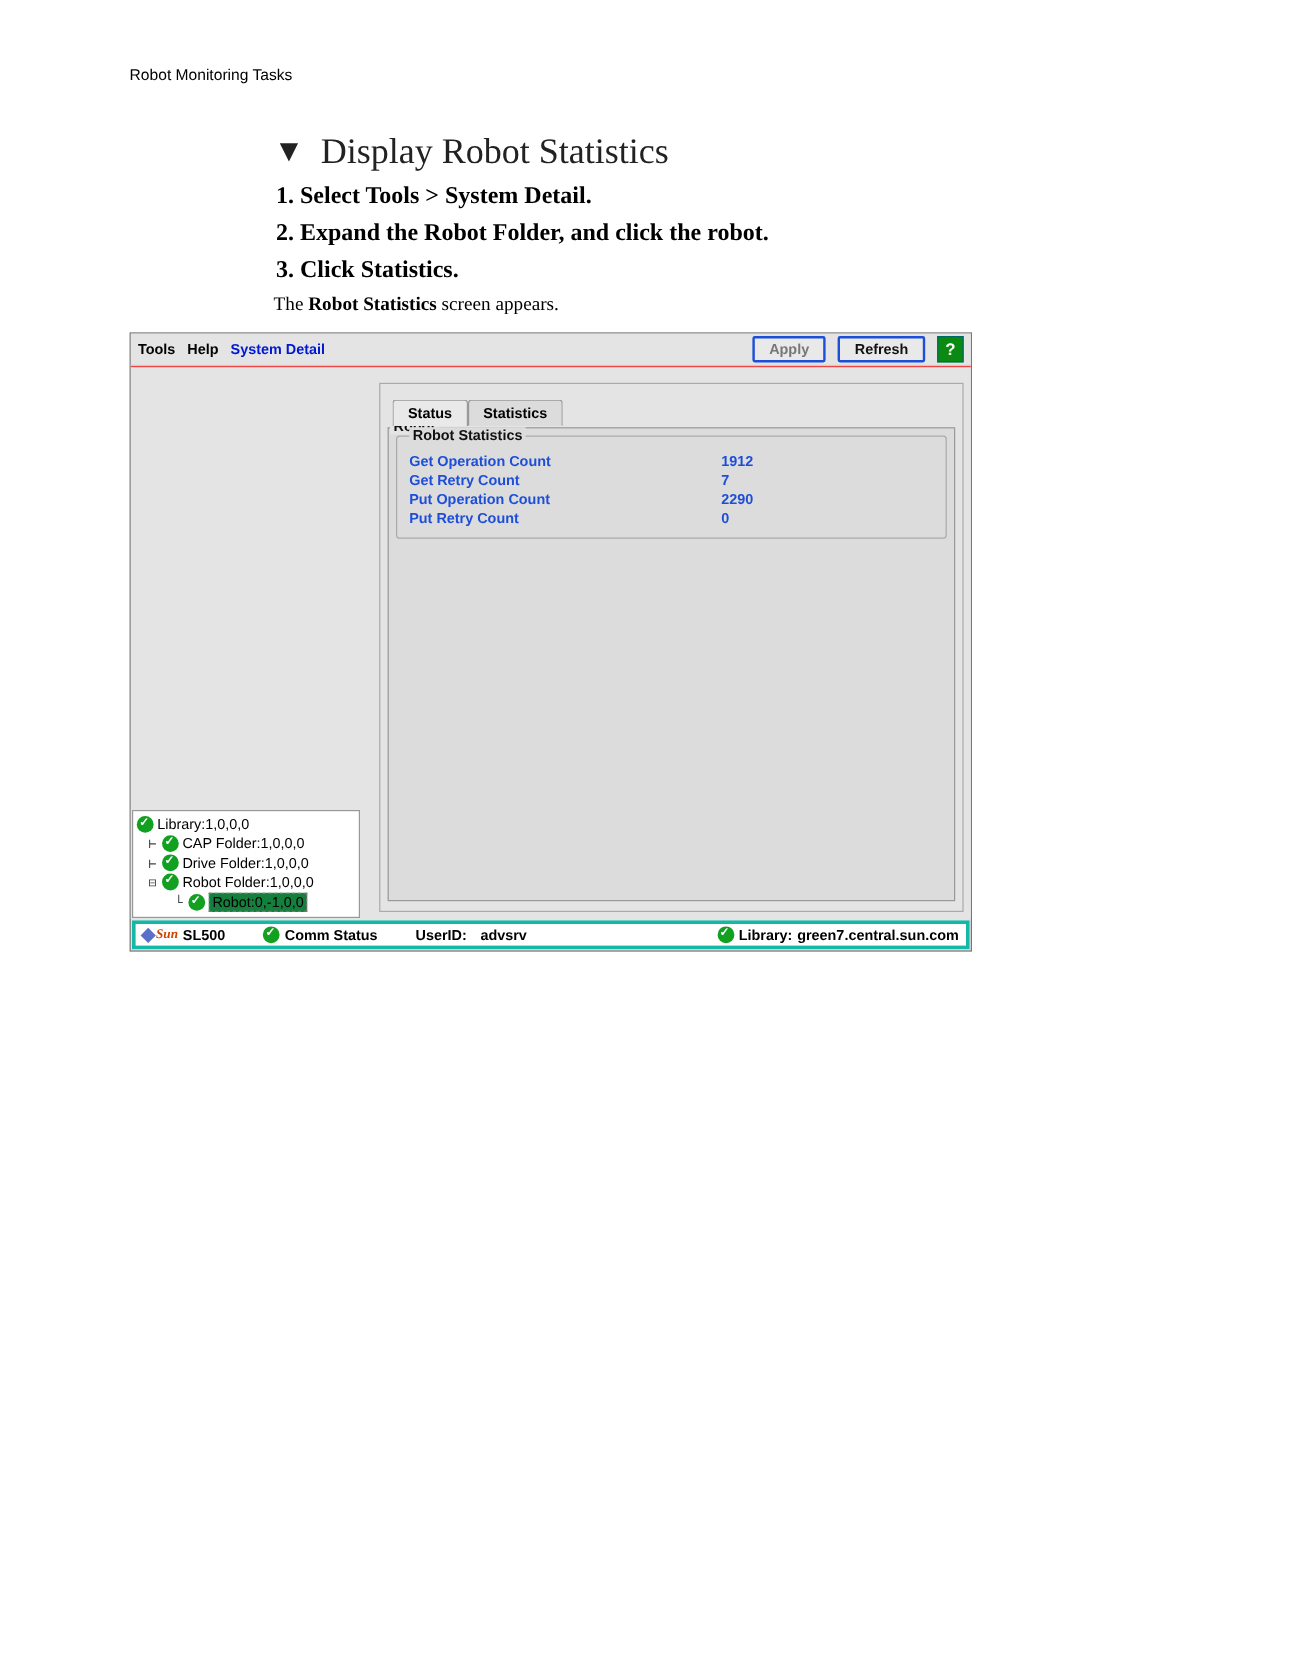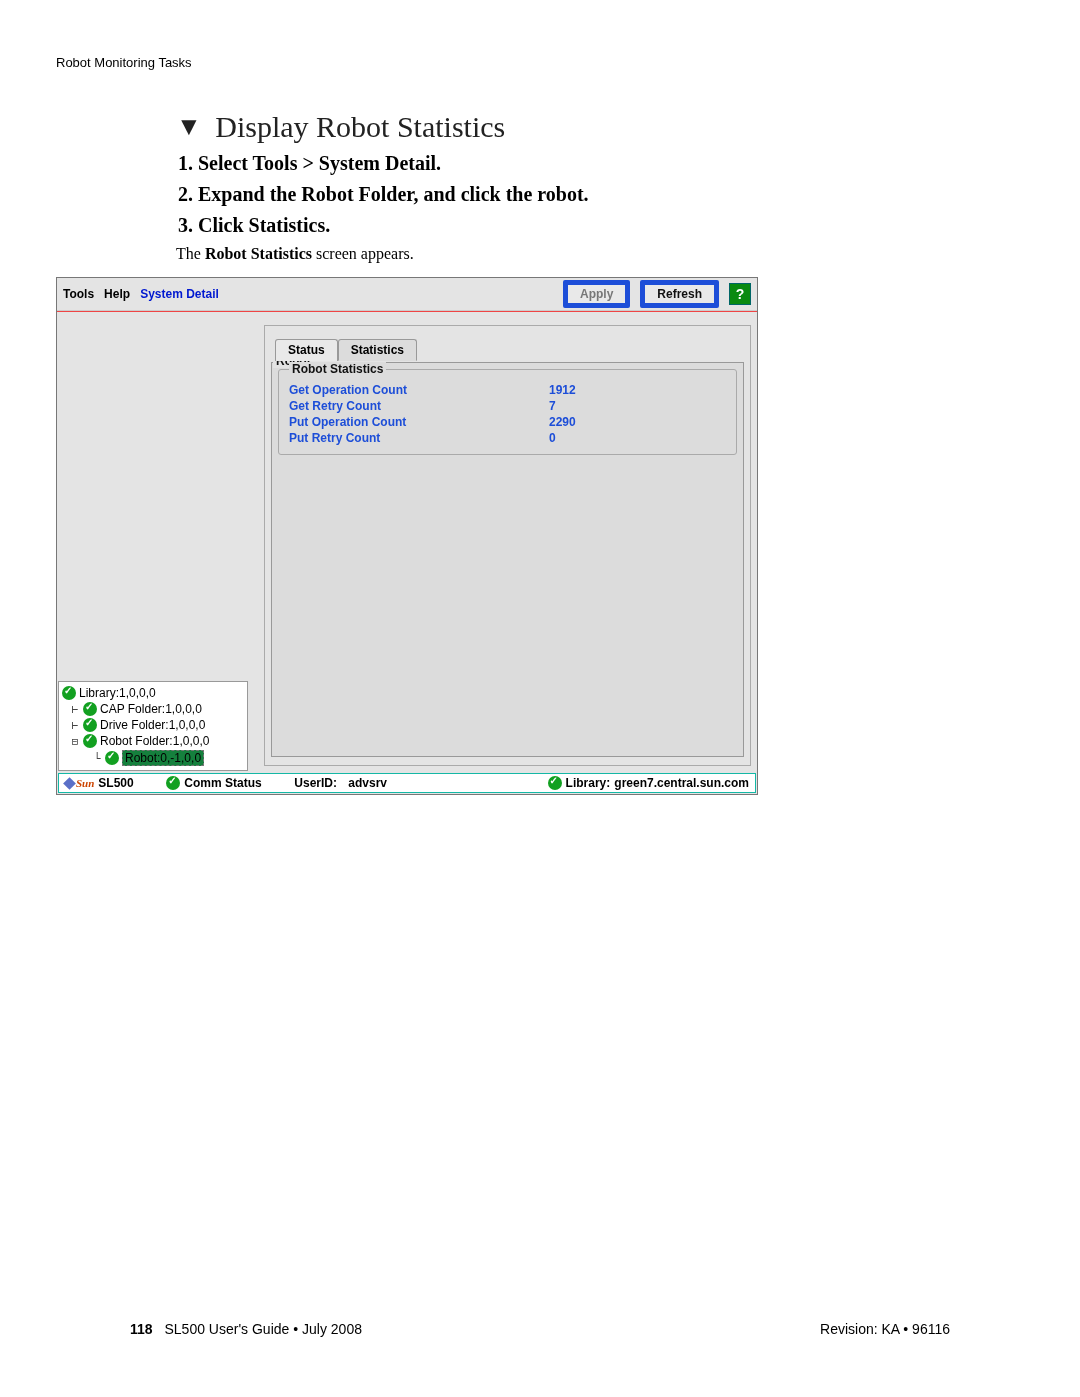--- a/index.html
+++ b/index.html
@@ -5,21 +5,21 @@
   body {
     margin: 0;
     background: #fff;
     font-family: Georgia, "Times New Roman", serif;
     color: #000;
     width: 1080px;
     height: 1397px;
     position: relative;
   }
   .page {
-    padding: 55px 130px 40px 56px;
+    padding: 55px 130px 40px 108px;
     box-sizing: border-box;
     height: 100%;
     position: relative;
   }
   .run-head {
     font-family: Arial, Helvetica, sans-serif;
     font-size: 13px;
     color: #000;
     margin-bottom: 40px;
   }
@@ -72,21 +72,21 @@
     background: #e4e4e4;
     font-size: 12px;
     font-weight: bold;
     border-bottom: 1px solid #ccc;
     gap: 10px;
   }
   .menubar .sysdetail { color: #0018d0; }
   .menubar .spacer { flex: 1; }
   .btn {
     background: #e9e9e9;
-    border: 5px solid #1d4ed8;
+    border: 2px solid #1d4ed8;
     border-radius: 2px;
     font-family: Arial, Helvetica, sans-serif;
     font-size: 12px;
     font-weight: bold;
     padding: 2px 12px;
     color: #777;
   }
   .btn.enabled { color: #111; }
   .helpbox {
     background: #0a8a10;
@@ -231,21 +231,21 @@
     color: #1d4ed8;
     padding: 1px 0;
   }
   .statlabel { width: 260px; }
   .statval { }
 
   .statusbar {
     display: flex;
     align-items: center;
     background: #fff;
-    border: 1px solid #14b8a6;
+    border: 3px solid #14b8a6;
     margin: 1px;
     padding: 2px 6px;
     font-size: 12px;
     font-weight: bold;
     gap: 8px;
   }
   .sunlogo {
     font-family: Georgia, serif;
     font-style: italic;
     color: #c40;
@@ -388,20 +388,13 @@
       </span>
       <span class="segflex"></span>
       <span class="seg">
         <span class="check"></span>
         <span>Library:</span>
           <span>green7.central.sun.com</span>
       </span>
     </div>
   </div>
 
-  <div class="pagefoot">
-    <div>
-      <span class="pn">118</span>
-      <span>SL500 User's Guide • July 2008</span>
-    </div>
-    <div>Revision: KA • 96116</div>
-  </div>
 </div>
 
 </body></html>

